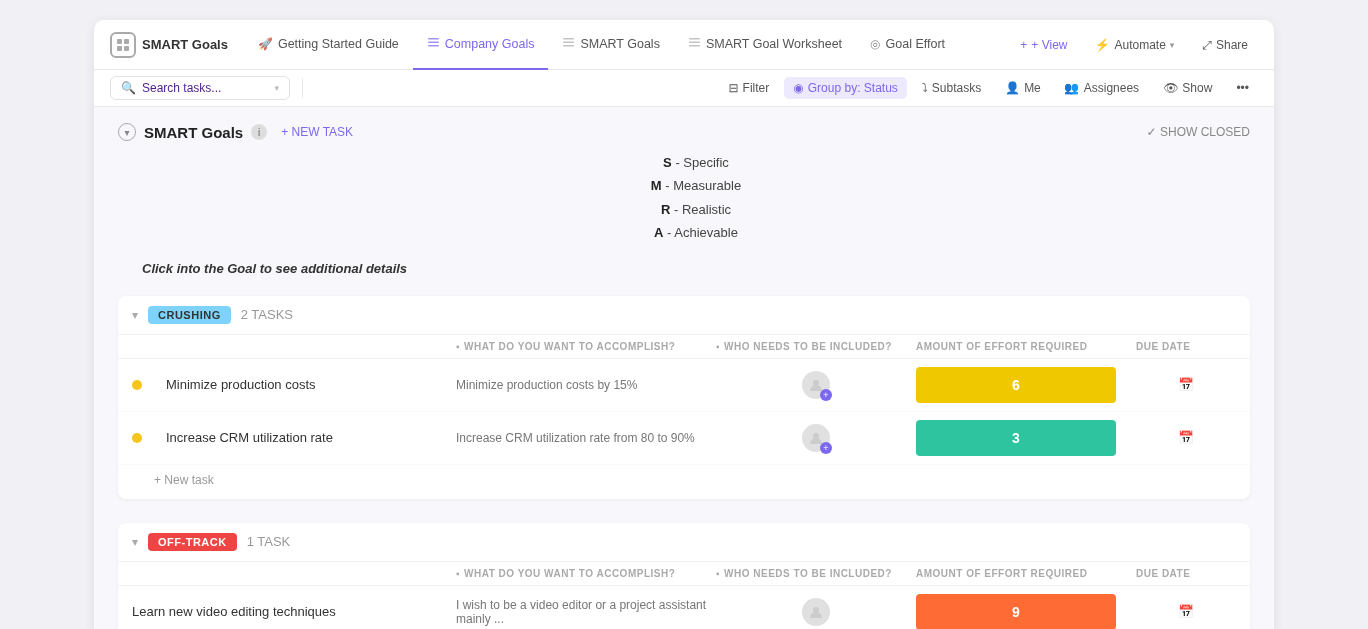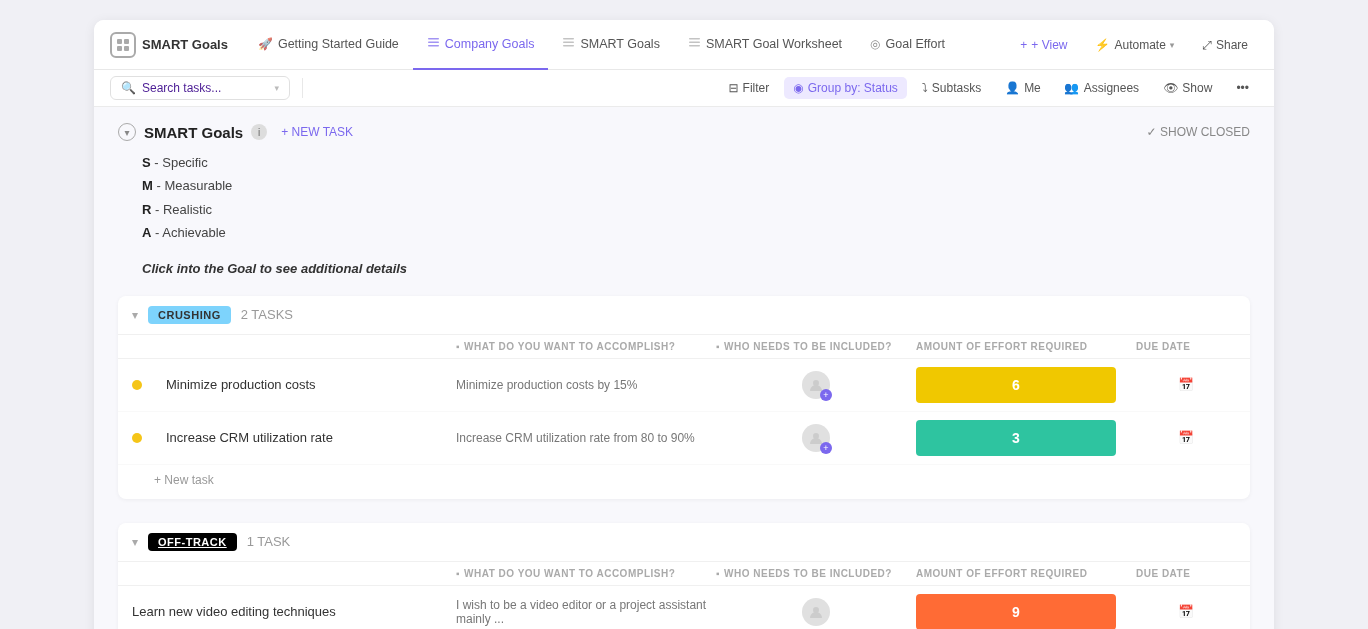--- a/index.html
+++ b/index.html
@@ -200,20 +200,21 @@
       color: #888;
       cursor: pointer;
       display: flex;
       align-items: center;
       gap: 4px;
     }
     .smart-description {
       margin-left: 24px;
       margin-bottom: 16px;
       line-height: 1.8;
+      text-align: center;
     }
     .smart-item {
       font-size: 13px;
       color: #444;
     }
     .smart-letter {
       font-weight: 700;
       color: #222;
     }
     .click-hint {
@@ -244,21 +245,21 @@
     }
     .status-badge {
       padding: 3px 10px;
       border-radius: 4px;
       font-size: 11px;
       font-weight: 700;
       letter-spacing: 0.5px;
       color: #fff;
     }
     .status-crushing { background: #7dd3fc; color: #333; }
-    .status-offtrack { background: #000000; text-decoration: underline; }
+    .status-offtrack { background: #ef4444; }
     .task-count {
       font-size: 13px;
       color: #999;
       text-transform: uppercase;
       font-weight: 500;
     }
     
     .columns-header {
       display: grid;
       grid-template-columns: 1fr 260px 200px 220px 100px;

